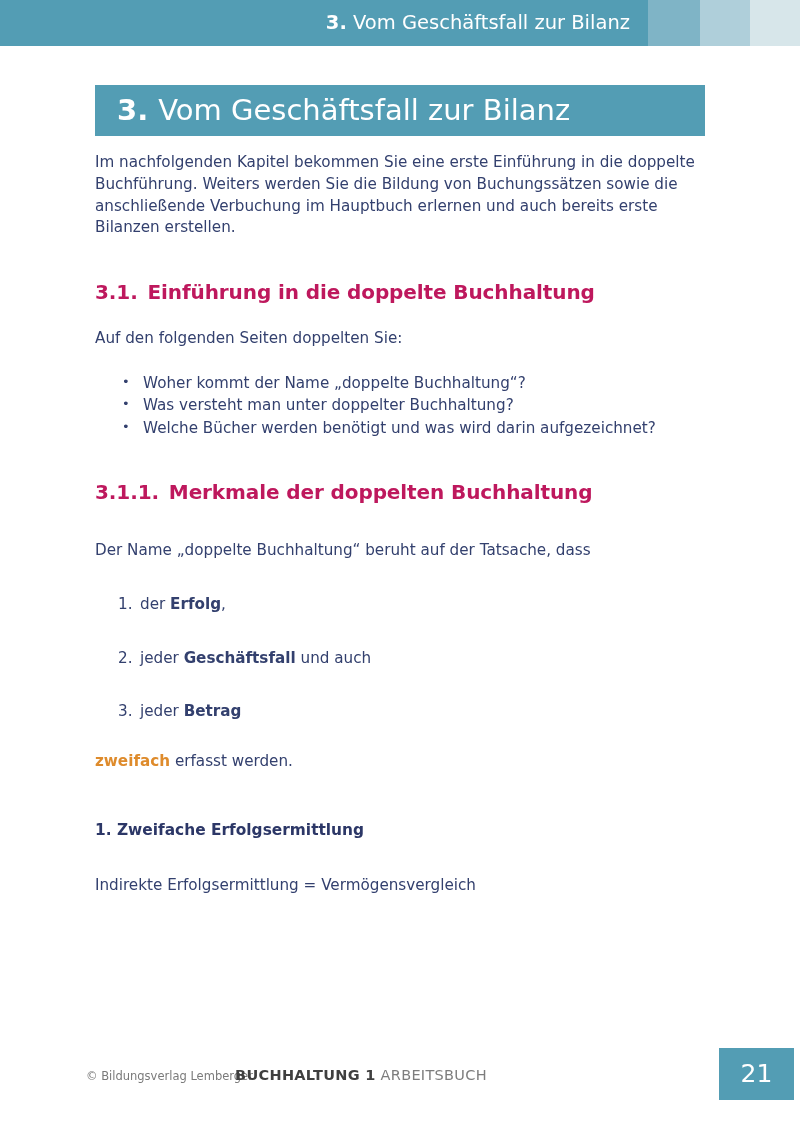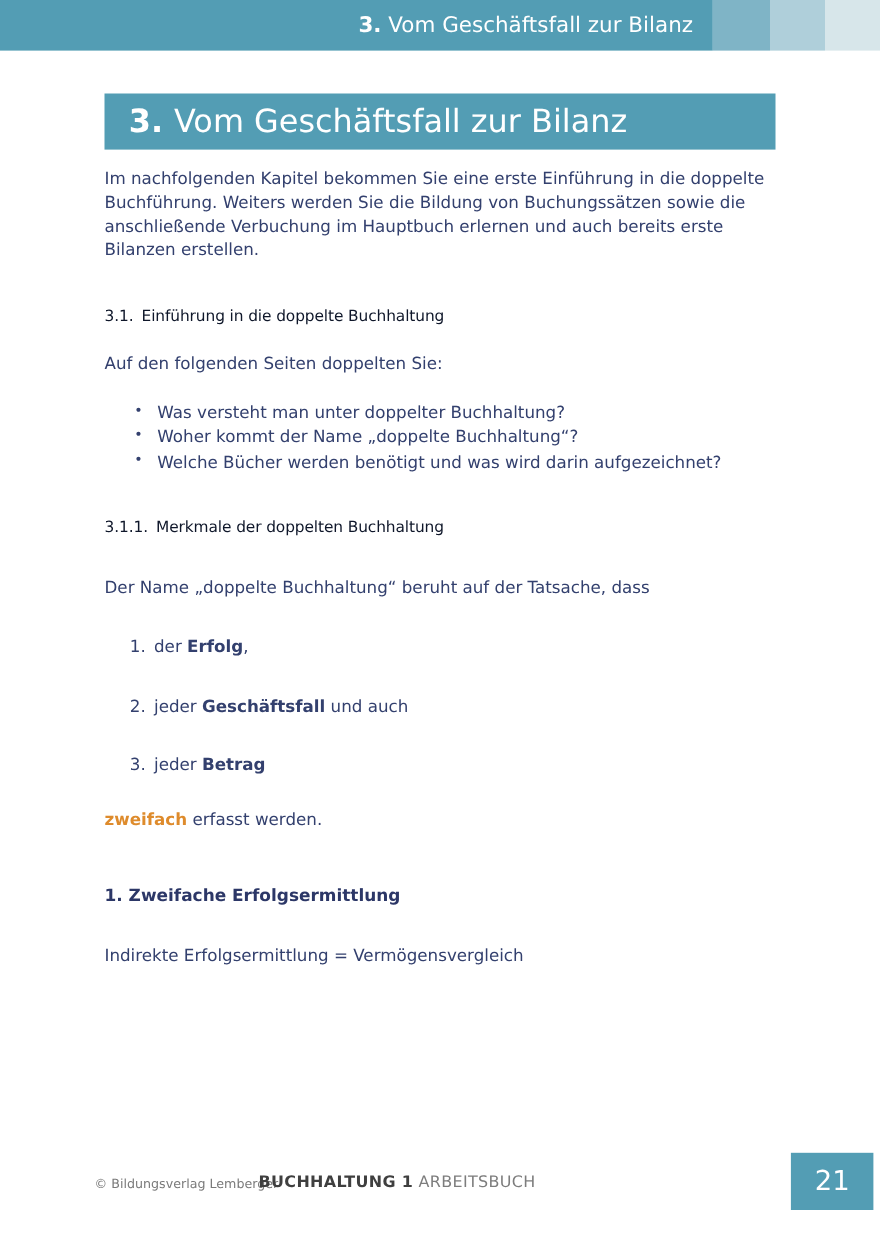--- a/index.html
+++ b/index.html
@@ -102,23 +102,23 @@
   }
 
   p.intro {
     color: #33406e;
     font-size: 15.2px;
     line-height: 21.8px;
     margin: 0 0 0 0;
   }
 
   h2.sec-heading {
-    color: #0f172a;
-    font-size: 14px;
-    font-weight: normal;
+    color: #be185d;
+    font-size: 20px;
+    font-weight: bold;
     margin: 41px 0 0 0;
     letter-spacing: -0.1px;
   }
   h2.sec-heading .dotnum { margin-right: 3px; }
 
   p.after-heading {
     color: #33406e;
     font-size: 15.2px;
     line-height: 21.8px;
     margin: 24px 0 0 0;
@@ -263,22 +263,22 @@
     <p class="intro">Im nachfolgenden Kapitel bekommen Sie eine erste Einführung in die doppelte Buchführung. Weiters werden Sie die Bildung von Buchungssätzen sowie die anschließende Verbuchung im Hauptbuch erlernen und auch bereits erste Bilanzen erstellen.</p>
 
     <h2 class="sec-heading">
       <span class="dotnum">3.1.</span>
       <span>Einführung in die doppelte Buchhaltung</span>
     </h2>
 
     <p class="after-heading">Auf den folgenden Seiten doppelten Sie:</p>
 
     <ul class="bullets">
+      <li><span>Woher kommt der Name „doppelte Buchhaltung“?</span></li>
       <li><span>Was versteht man unter doppelter Buchhaltung?</span></li>
-      <li><span>Woher kommt der Name „doppelte Buchhaltung“?</span></li>
       <li><span>Welche Bücher werden benötigt und was wird darin aufgezeichnet?</span></li>
     </ul>
 
     <h2 class="sec-heading">
       <span class="dotnum">3.1.1.</span>
       <span>Merkmale der doppelten Buchhaltung</span>
     </h2>
 
 
     <p class="spaced">Der Name „doppelte Buchhaltung“ beruht auf der Tatsache, dass</p>

